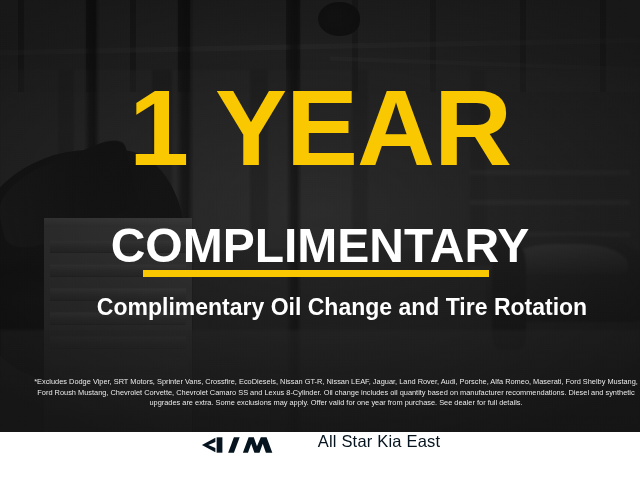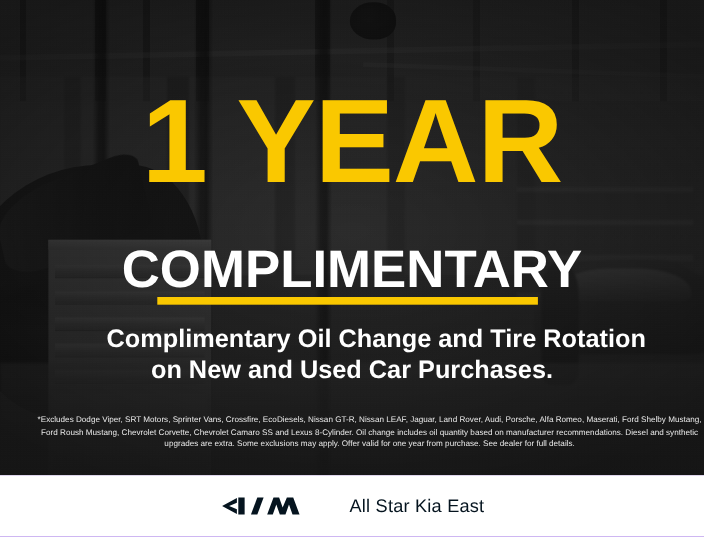--- a/index.html
+++ b/index.html
@@ -268,21 +268,20 @@
     font-family:"Liberation Sans", sans-serif;
   }
 
   
   .footer {
     position:absolute;
     left:0; top:432px;
     width:640px; height:56px;
     background:#ffffff;
     display:flex;
-    align-items:center;
     justify-content:center;
     gap:22px;
     z-index:6;
   }
   .kia-logo { display:block; }
   .dealer-name {
     color:#05141F;
     font-size:16.5px;
     font-weight:normal;
     letter-spacing:.2px;
@@ -330,21 +329,20 @@
 
     <div class="headline-year">1 YEAR</div>
 
     <div class="headline-sub1">COMPLIMENTARY</div>
 
 
     <div class="divider"></div>
 
     <div class="promo-line1">Complimentary Oil Change and Tire Rotation</div>
 
-    <div class="promo-line2">on New and Used Car Purchases.</div>
 
     <div class="disclaimer">*Excludes Dodge Viper, SRT Motors, Sprinter Vans, Crossfire, EcoDiesels, Nissan GT-R, Nissan LEAF, Jaguar, Land Rover, Audi, Porsche, Alfa Romeo, Maserati, Ford Shelby Mustang, Ford Roush Mustang, Chevrolet Corvette, Chevrolet Camaro SS and Lexus 8-Cylinder. Oil change includes oil quantity based on manufacturer recommendations. Diesel and synthetic upgrades are extra. Some exclusions may apply. Offer valid for one year from purchase. See dealer for full details.</div>
   </div>
 
   <div class="footer">
 
     <span>
       <svg class="kia-logo" width="96" height="26" viewBox="0 0 300 80" aria-hidden="true">
         <g fill="#05141F">
 

